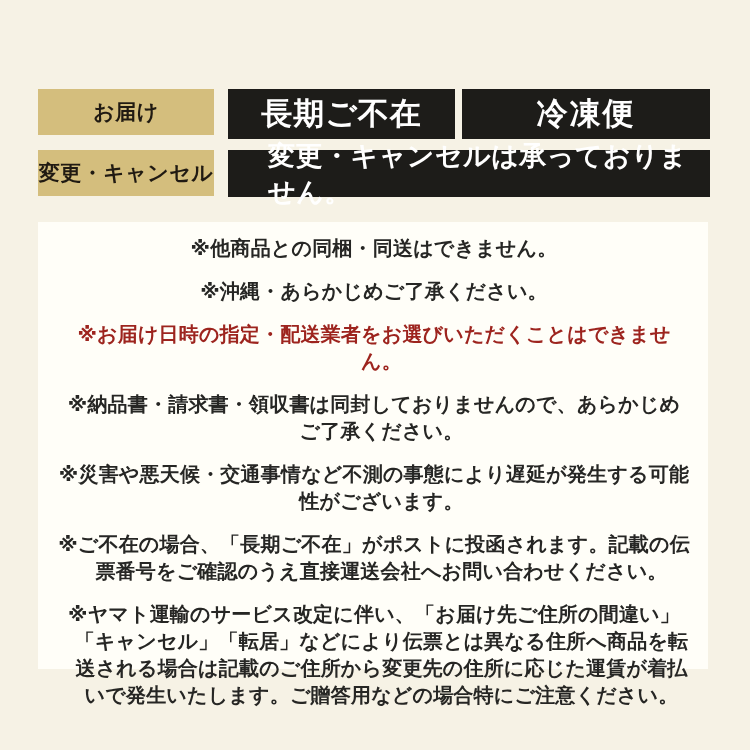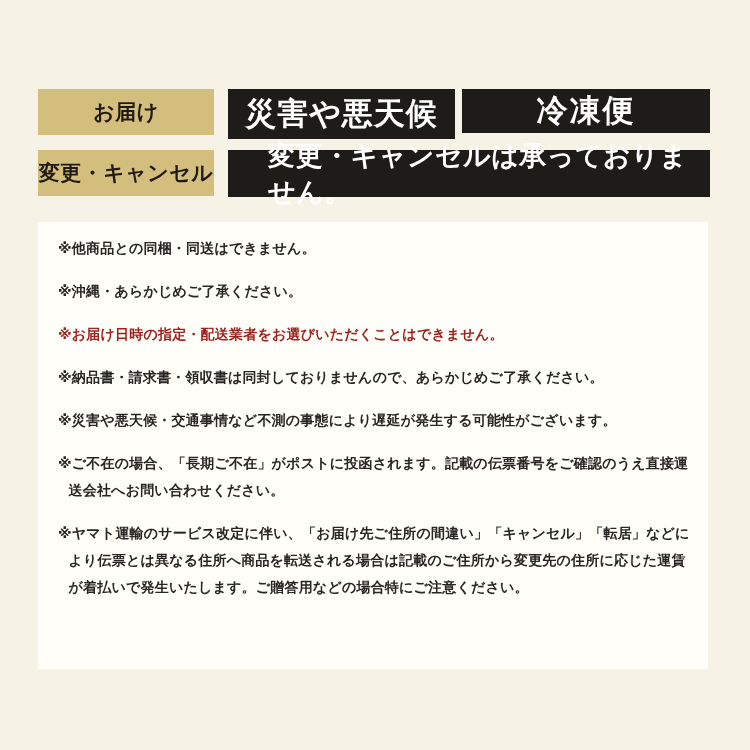--- a/index.html
+++ b/index.html
@@ -49,21 +49,21 @@
   .badge-shipping {
     width: 227px;
     height: 50px;
     margin-right: 7px;
     flex: 0 0 auto;
     font-size: 31px;
     letter-spacing: 1px;
   }
   .badge-frozen {
     flex: 1 1 auto;
-    height: 44px;
+    height: 50px;
     font-size: 31px;
     letter-spacing: 2px;
   }
   .badge-cancel {
     flex: 1 1 auto;
     height: 47px;
     font-size: 27px;
     letter-spacing: 0.5px;
     padding-left: 40px;
   }
@@ -72,38 +72,39 @@
     left: 38px;
     top: 222px;
     width: 670px;
     height: 447px;
     background: #fffef8;
     box-sizing: border-box;
     padding: 13px 18px 0 20px;
   }
   .note {
     margin: 0 0 16px 0;
-    font-size: 14px;
+    font-size: 20px;
     line-height: 27px;
     font-weight: 700;
     color: #262624;
     padding-left: 0.75em;
     text-indent: -0.75em;
     letter-spacing: 0.2px;
+    text-align: center;
   }
   .note.alert { color: #9d241e; }
 </style>
 </head>
 <body>
 
 <div class="page">
 
   <div class="row row-1">
     <div class="tan-label">お届け</div>
-    <div class="black-badge badge-shipping">災害や悪天候</div>
+    <div class="black-badge badge-shipping">長期ご不在</div>
     <div class="black-badge badge-frozen">冷凍便</div>
   </div>
 
   <div class="row row-2">
     <div class="tan-label">変更・キャンセル</div>
     <div class="black-badge badge-cancel">変更・キャンセルは承っておりません。</div>
   </div>
 
   <div class="notes-panel">
     <p class="note">※他商品との同梱・同送はできません。</p>

